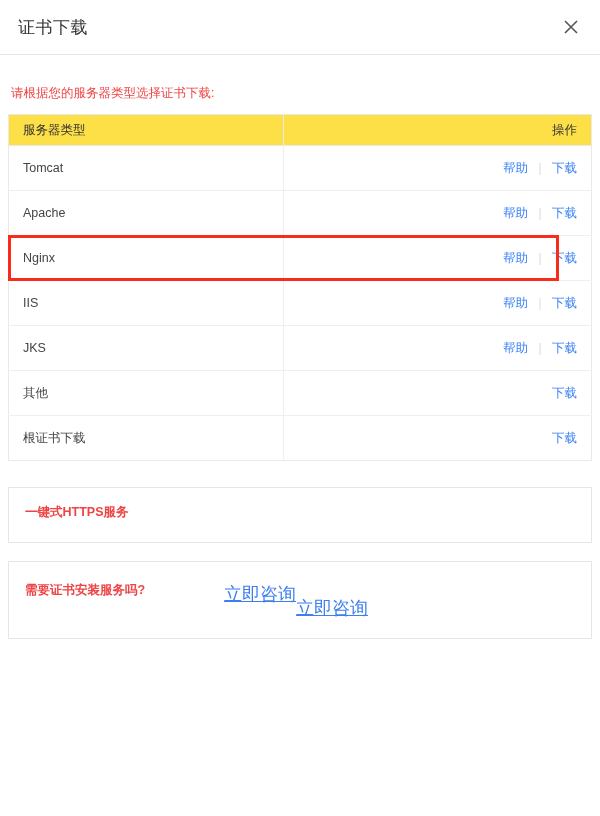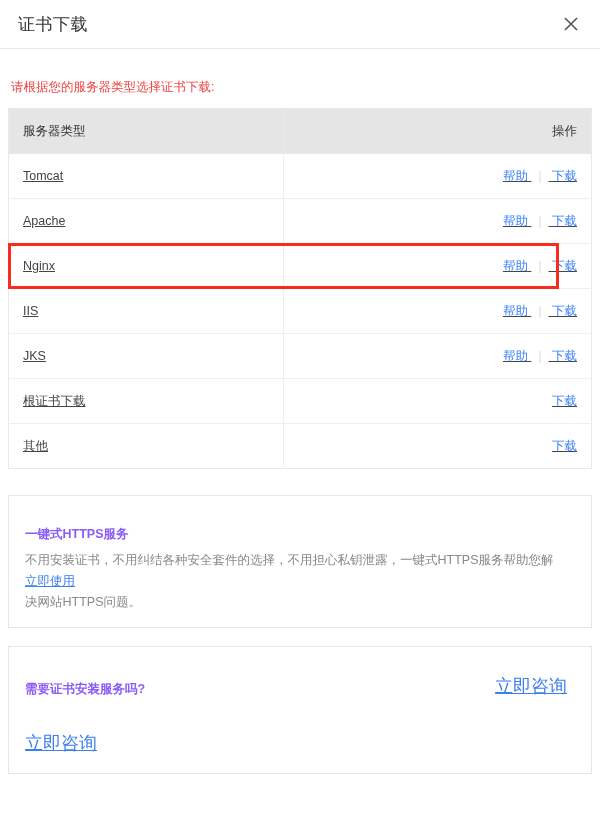--- a/index.html
+++ b/index.html
@@ -7,21 +7,21 @@
     width: 600px;
     height: 816px;
     background: #ffffff;
     font-family: "Liberation Sans", "DejaVu Sans", sans-serif;
     -webkit-font-smoothing: antialiased;
   }
 
   
   .modal-header {
     position: relative;
-    height: 49px;
+    height: 55px;
     border-bottom: 1px solid #e8e8e8;
     display: flex;
     align-items: center;
     padding: 0 18px;
   }
   .modal-title {
     font-size: 17px;
     color: #333333;
     letter-spacing: 0.5px;
   }
@@ -51,38 +51,37 @@
   }
 
   
   .cert-table {
     width: 100%;
     border-collapse: collapse;
     border: 1px solid #e9e9e9;
     table-layout: fixed;
   }
   .cert-table th {
-    background: #e5e5e5;
+    background: #fde047;
     font-weight: normal;
     font-size: 12.5px;
     color: #333333;
-    height: 45px;
+    height: 31px;
     border-bottom: 1px solid #e9e9e9;
     text-align: left;
     padding: 0 14px;
   }
   .cert-table th.col-action { text-align: right; }
   .cert-table td {
     height: 45px;
     font-size: 12.5px;
     color: #444444;
     border-bottom: 1px solid #efefef;
     padding: 0 14px;
     vertical-align: middle;
-    text-decoration: underline;
   }
   .cert-table tr:last-child td { border-bottom: none; }
   .col-type { width: 275px; border-right: 1px solid #efefef; }
   .cert-table td.col-action { text-align: right; }
   th.col-type { border-right: 1px solid #e9e9e9; }
 
   .link {
     color: #3b82f6;
     text-decoration: none;
     cursor: pointer;
@@ -115,29 +114,27 @@
   .promo-card {
     border: 1px solid #e6e6e6;
     margin-top: 26px;
     padding: 16px 16px 14px 16px;
     display: flex;
     align-items: flex-start;
   }
   .promo-card.second {
     margin-top: 18px;
     padding: 14px 24px 12px 16px;
-    flex-direction: column;
   }
   .promo-main { flex: 1; padding-right: 8px; }
   .promo-title {
     font-size: 12.5px;
     font-weight: bold;
-    color: #8b5cf6;
+    color: #ef4444;
     margin-bottom: 7px;
-    margin-top: 14px;
   }
   .promo-desc {
     font-size: 12.5px;
     color: #888888;
     line-height: 21px;
   }
   .promo-link {
     color: #3d7ef0;
     text-decoration: underline;
     font-size: 18px;
@@ -231,45 +228,39 @@
       <tr>
         <td class="col-type">JKS</td>
         <td class="col-action">
           <span class="link">帮助</span>
           <span class="sep">|</span>
           <span class="link">下载</span>
         </td>
       </tr>
 
       <tr>
+        <td class="col-type">其他</td>
+        <td class="col-action">
+          <span class="link">下载</span>
+        </td>
+      </tr>
+
+      <tr>
         <td class="col-type">根证书下载</td>
-        <td class="col-action">
-          <span class="link">下载</span>
-        </td>
-      </tr>
-
-      <tr>
-        <td class="col-type">其他</td>
         <td class="col-action">
           <span class="link">下载</span>
         </td>
       </tr>
 
     </tbody>
   </table>
 
   <div class="promo-card">
     <div class="promo-main">
       <div class="promo-title">一键式HTTPS服务</div>
-      <div class="promo-desc">
-        <span>不用安装证书，不用纠结各种安全套件的选择，不用担心私钥泄露，一键式HTTPS服务帮助您解</span>
-        <span class="promo-inline-link">立即使用</span>
-        <br>
-        <span>决网站HTTPS问题。</span>
-      </div>
     </div>
   </div>
 
   <div class="promo-card second">
 
     <div class="promo-row">
       <div class="promo-main">
         <div class="promo-title">需要证书安装服务吗?</div>
       </div>
       <span class="promo-link">立即咨询</span>

